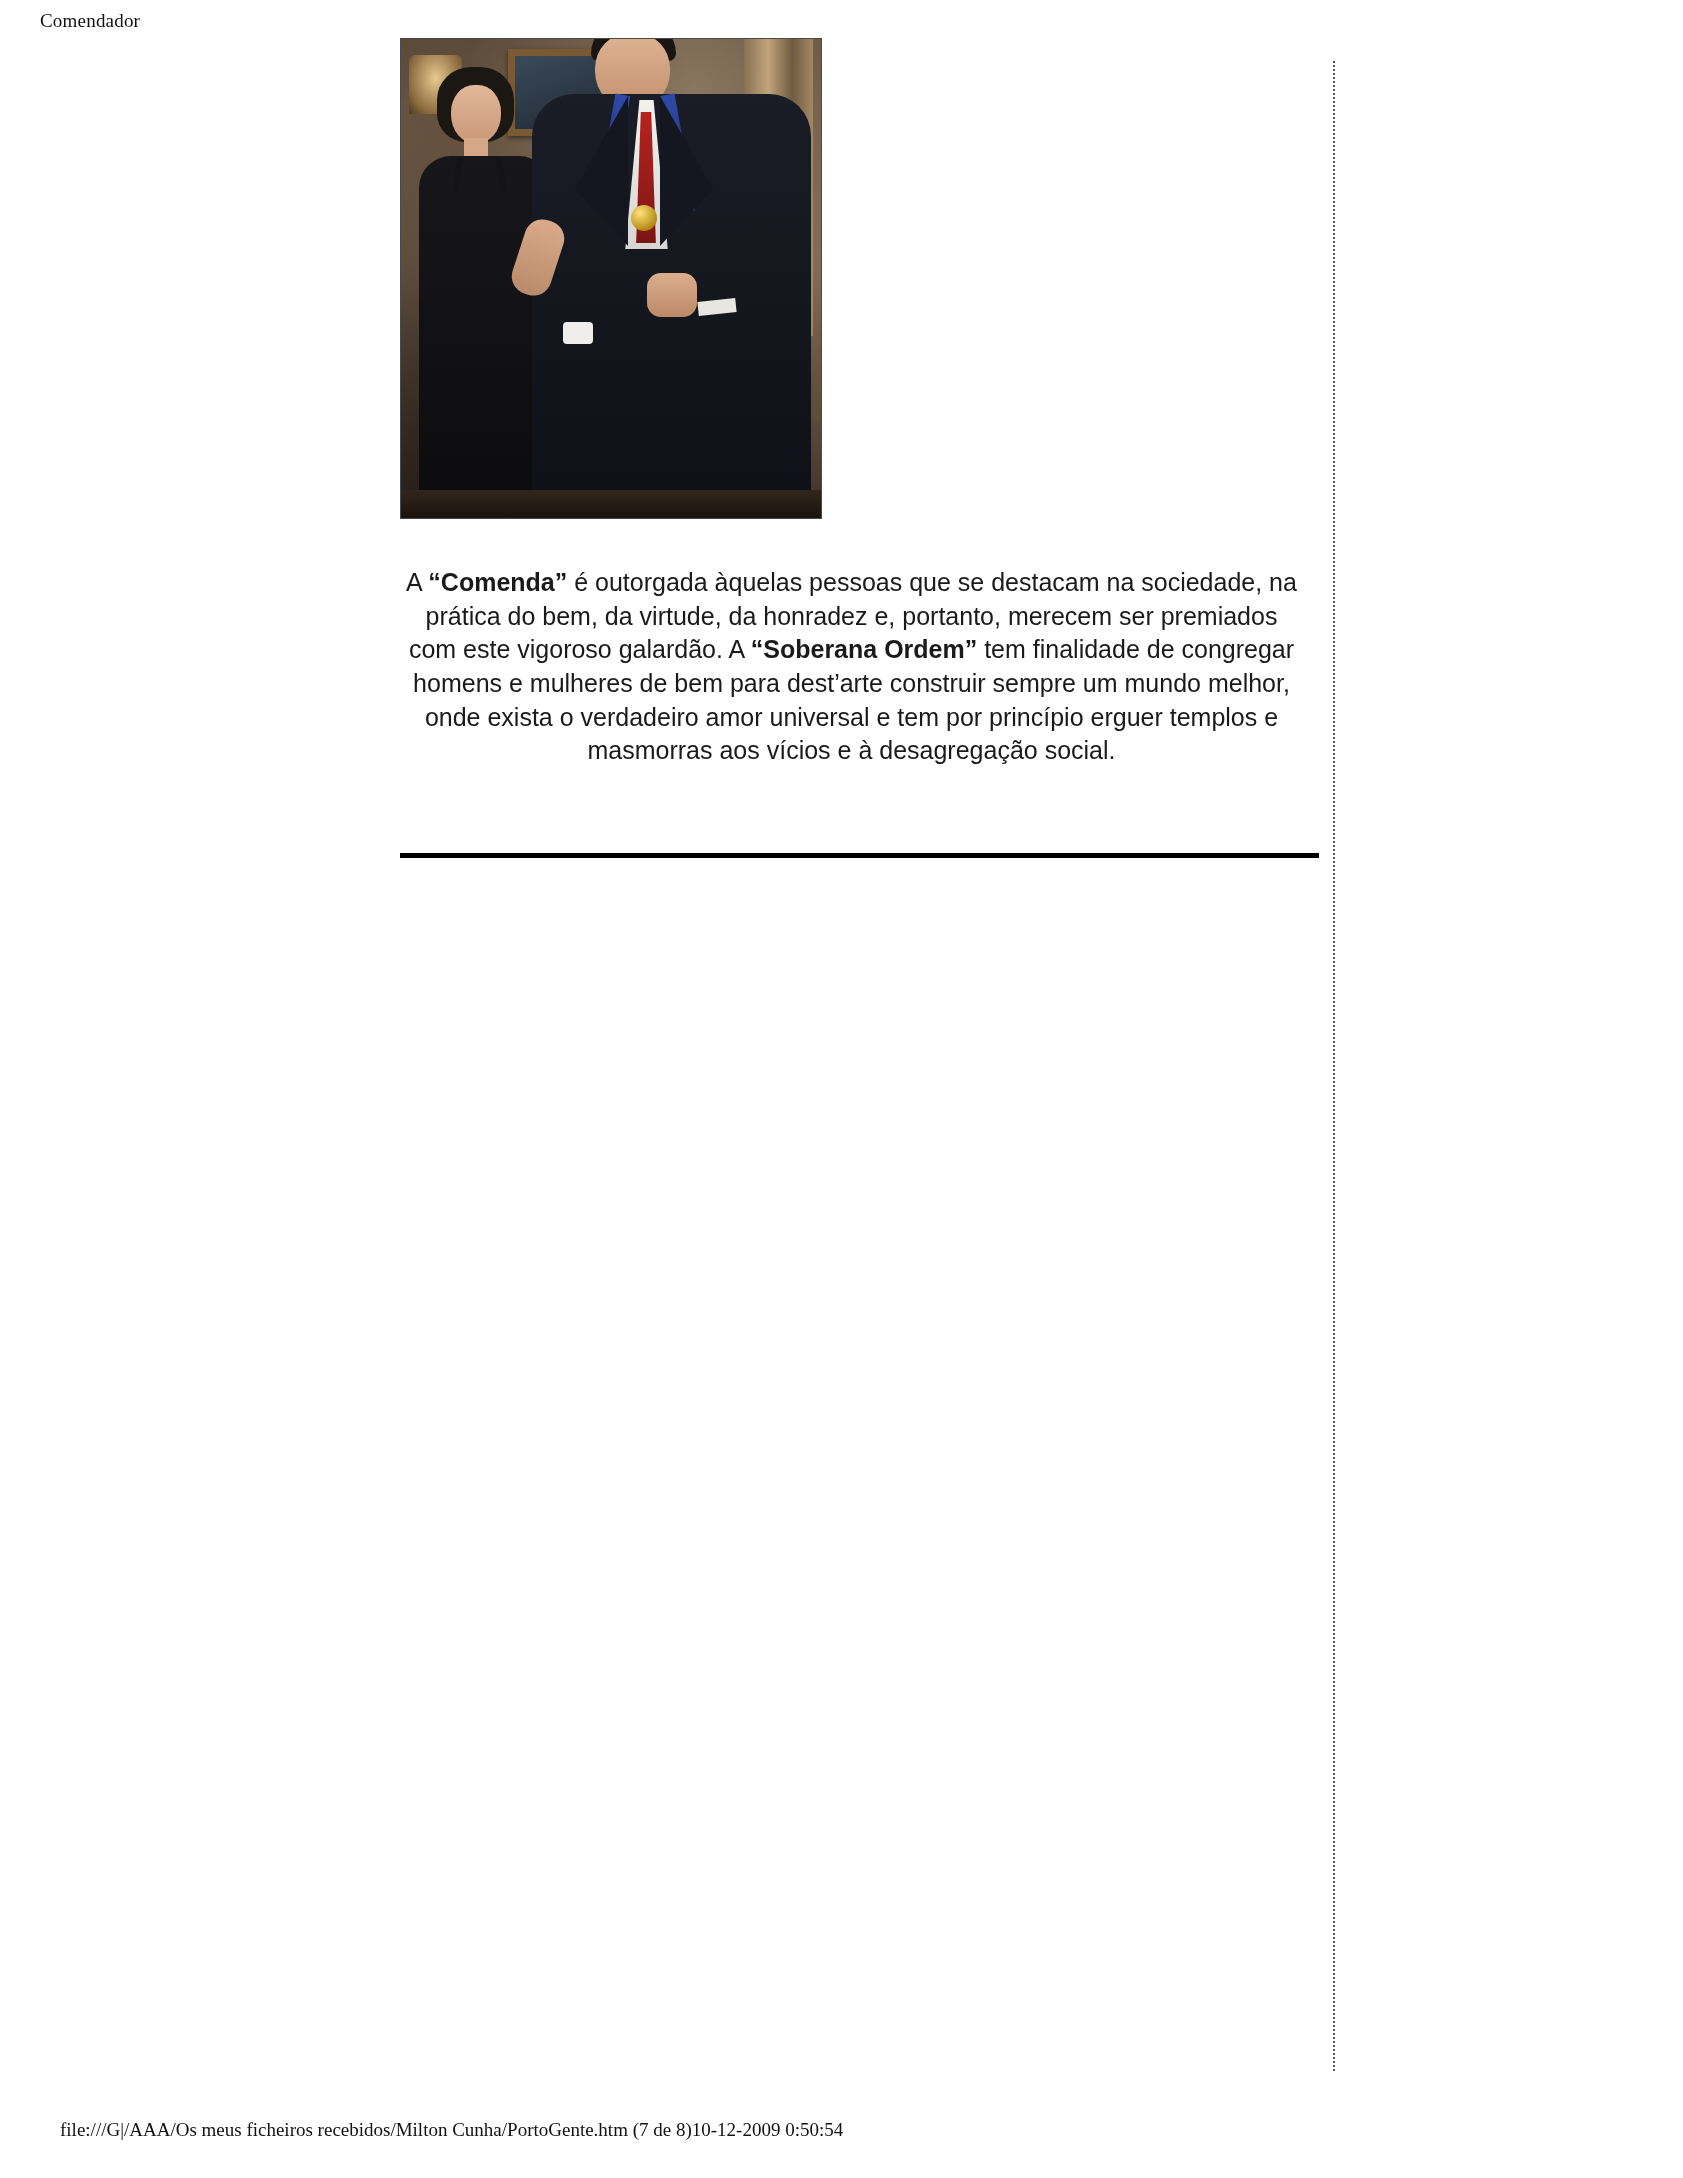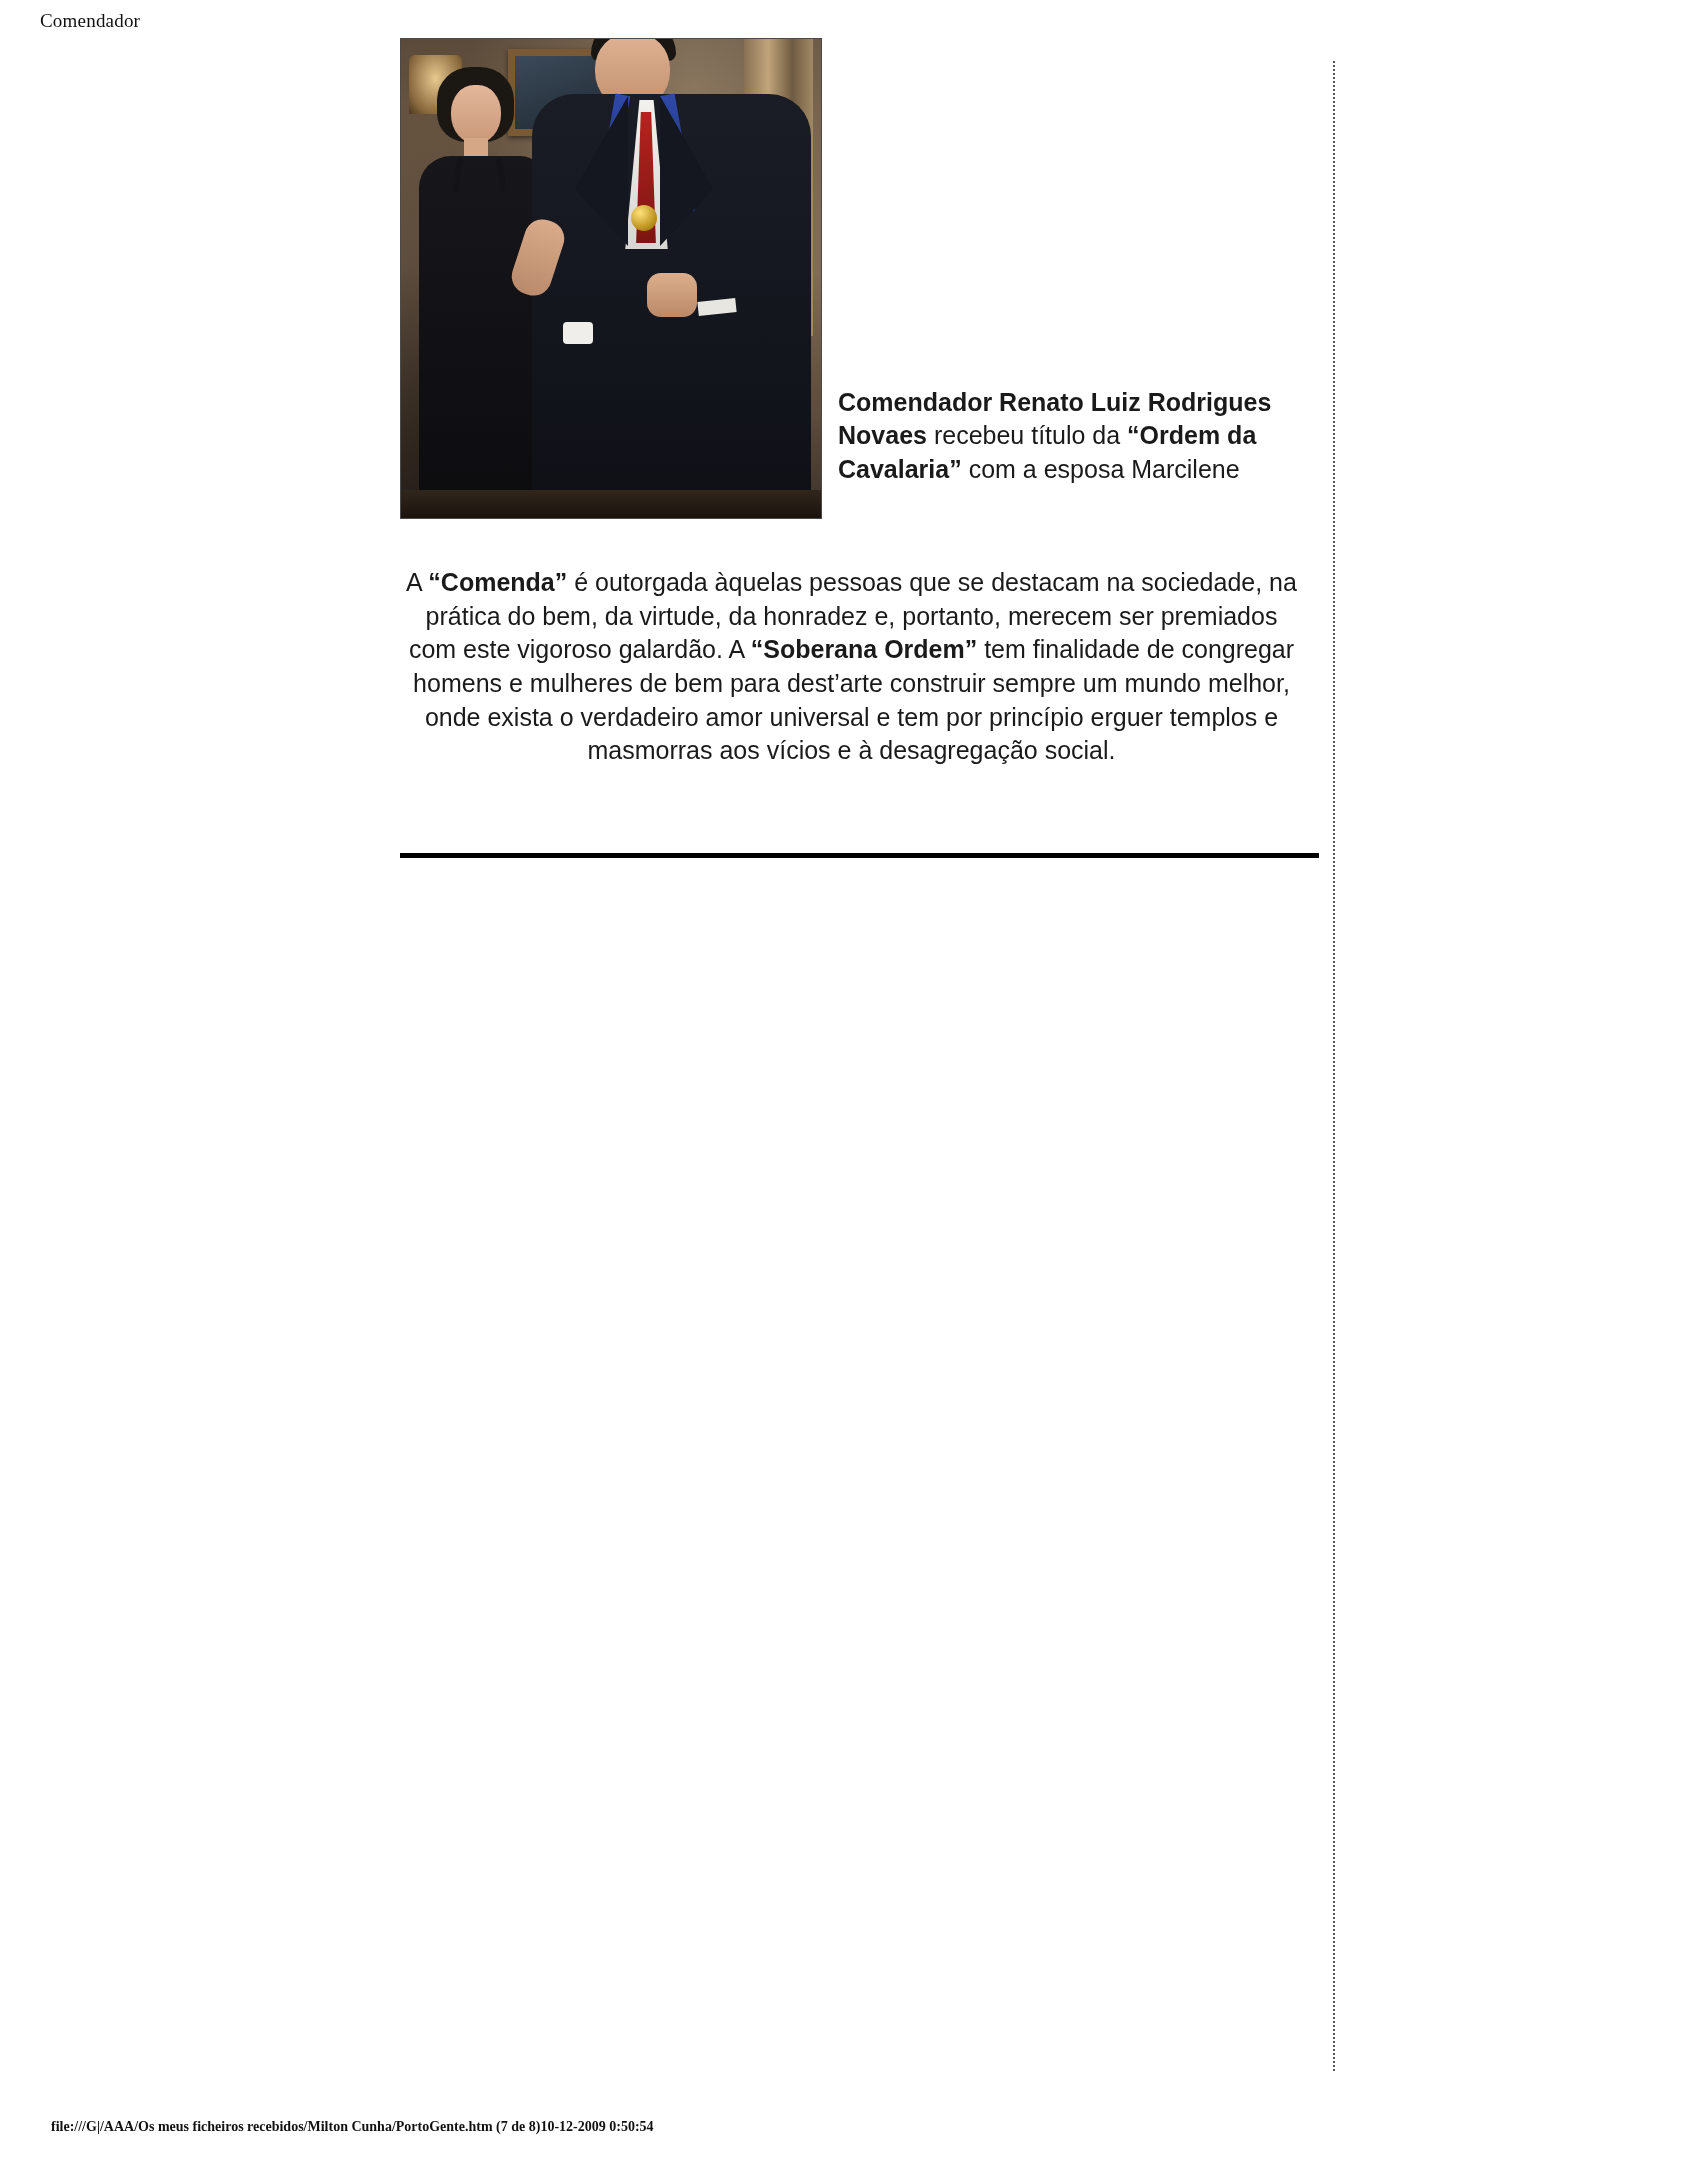--- a/index.html
+++ b/index.html
@@ -253,27 +253,26 @@
     left: 400px;
     top: 853px;
     width: 919px;
     height: 5px;
     background: #000000;
   }
 
   
   .footer {
     position: absolute;
-    left: 51px;
+    left: 60px;
     top: 2119px;
     font-family: "Liberation Serif", serif;
-    font-size: 14px;
+    font-size: 19px;
     color: #111;
     white-space: nowrap;
-    font-weight: bold;
   }
 </style>
 </head>
 <body>
 
 <div class="page-header">Comendador</div>
 
 <div class="right-dotted-rule"></div>
 
 <div class="content">
@@ -302,23 +301,20 @@
       <div class="ph-lapel-l"></div>
       <div class="ph-lapel-r"></div>
       <div class="ph-medal"></div>
       <div class="ph-woman-arm"></div>
       <div class="ph-hand"></div>
       <div class="ph-cuff"></div>
       <div class="ph-pocket"></div>
       <div class="ph-floor"></div>
     </div>
 
-    <div class="caption">
-      <b>Comendador Renato Luiz Rodrigues Novaes</b><span> recebeu título da </span><b>“Ordem da Cavalaria”</b><span> com a esposa Marcilene</span>
-    </div>
   </div>
 </div>
 
 <div class="body-paragraph">
   <span>A </span><b>“Comenda”</b><span> é outorgada àquelas pessoas que se destacam na sociedade, na prática do bem, da virtude, da honradez e, portanto, merecem ser premiados com este vigoroso galardão. A </span><b>“Soberana Ordem”</b><span> tem finalidade de congregar homens e mulheres de bem para dest’arte construir sempre um mundo melhor, onde exista o verdadeiro amor universal e tem por princípio erguer templos e masmorras aos vícios e à desagregação social.</span>
 </div>
 
 <div class="bottom-rule"></div>
 
 <div class="footer">file:///G|/AAA/Os meus ficheiros recebidos/Milton Cunha/PortoGente.htm (7 de 8)10-12-2009 0:50:54</div>

